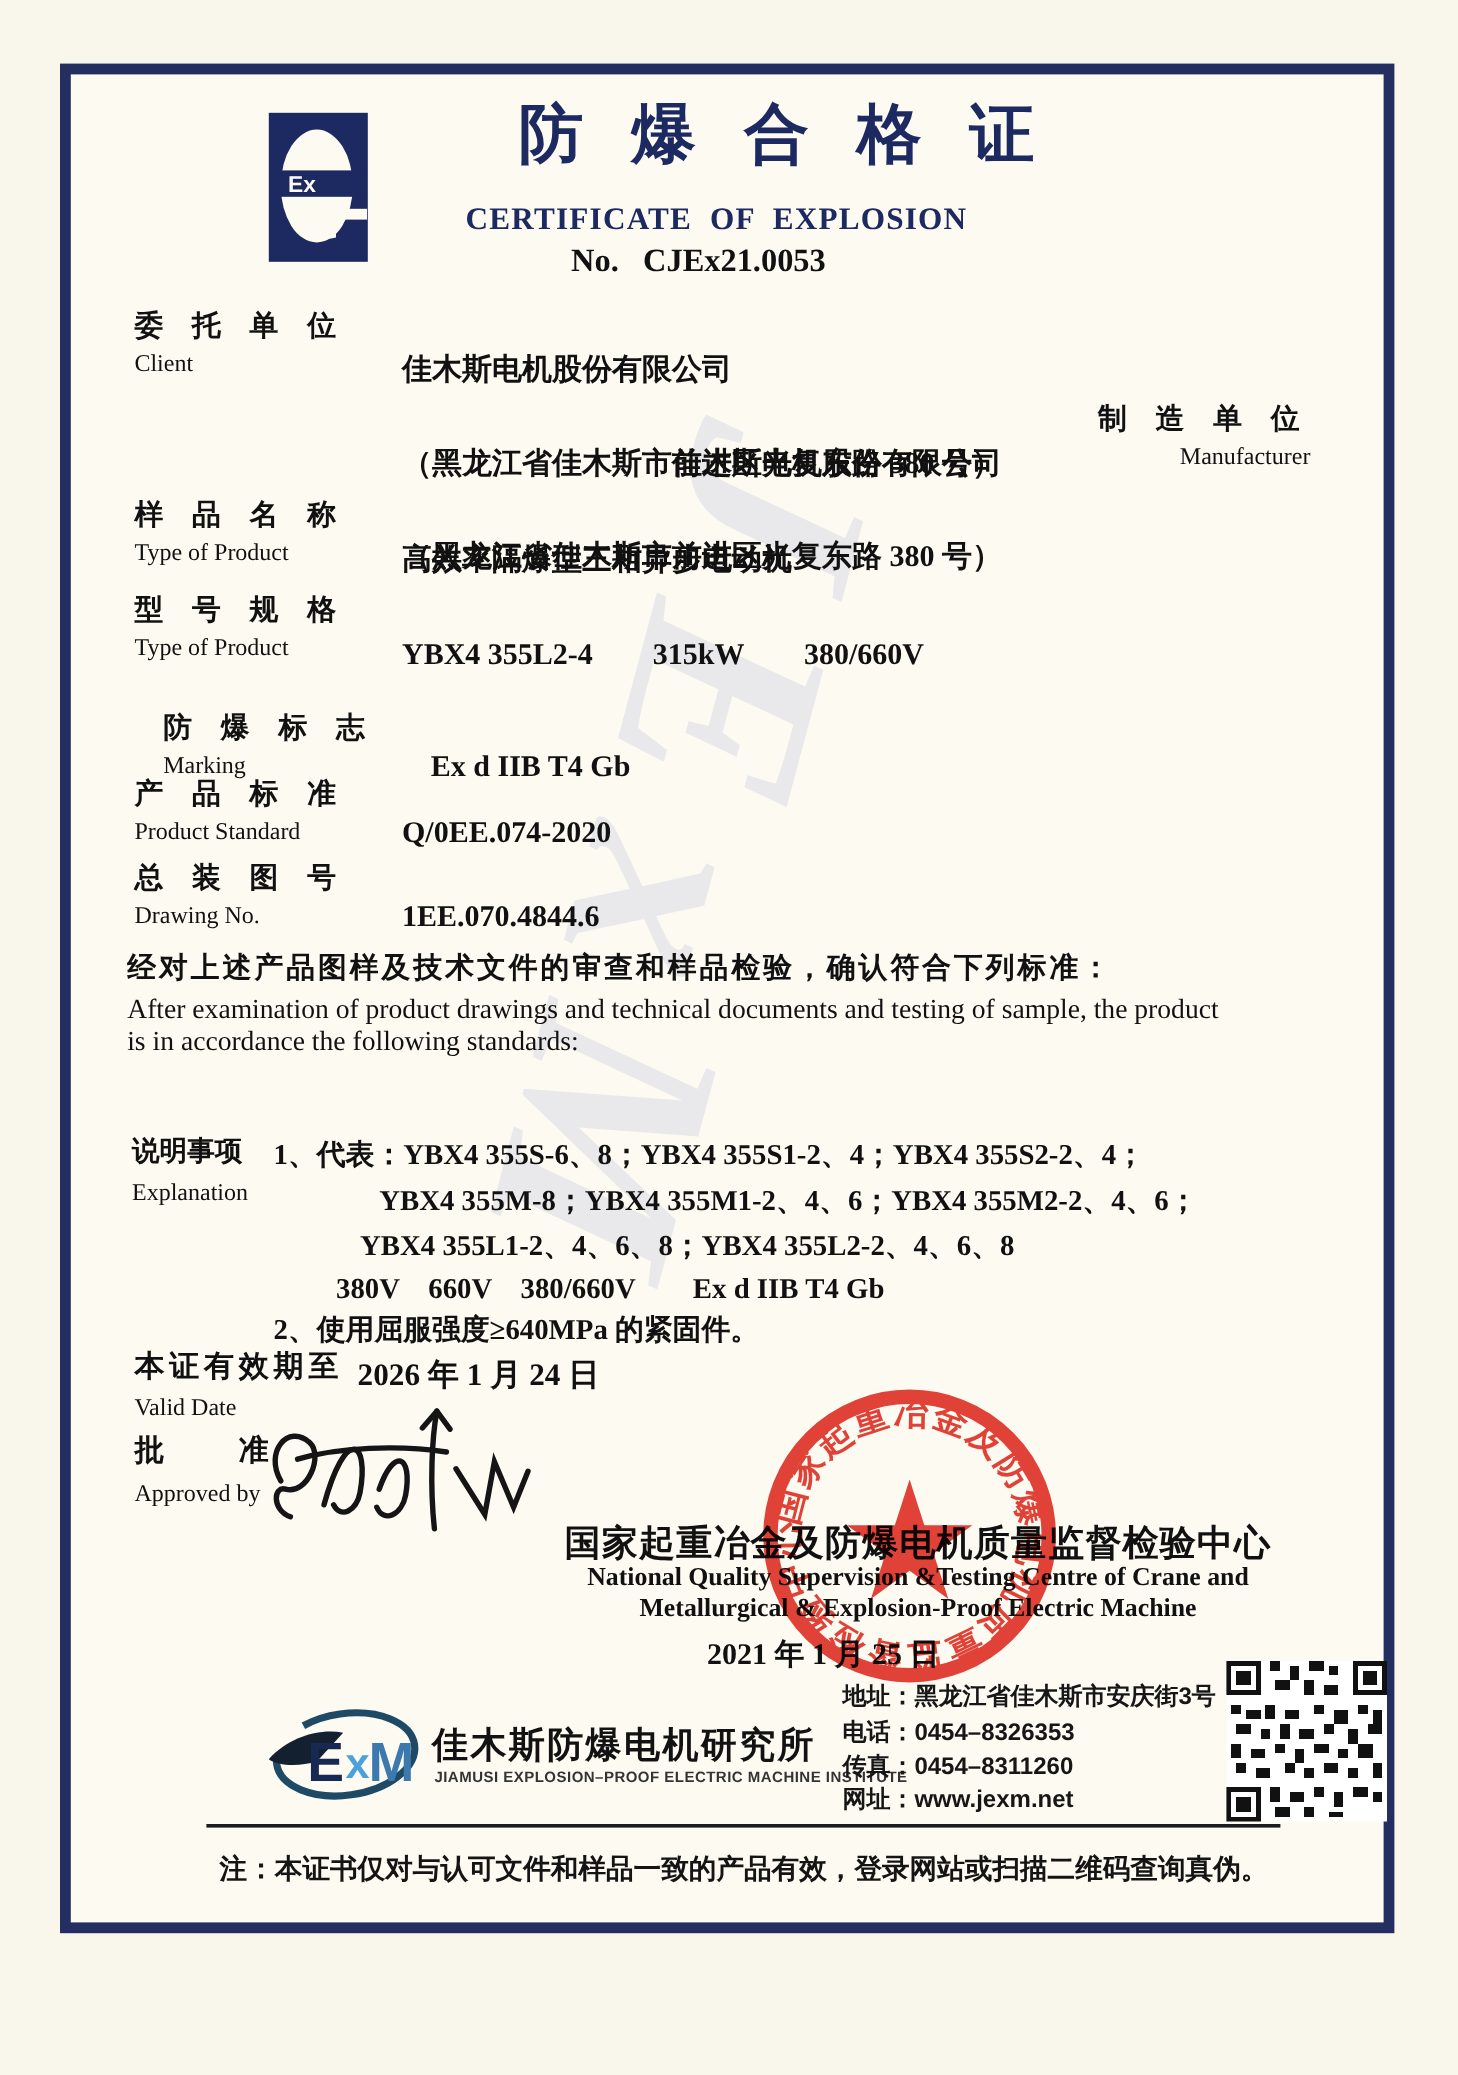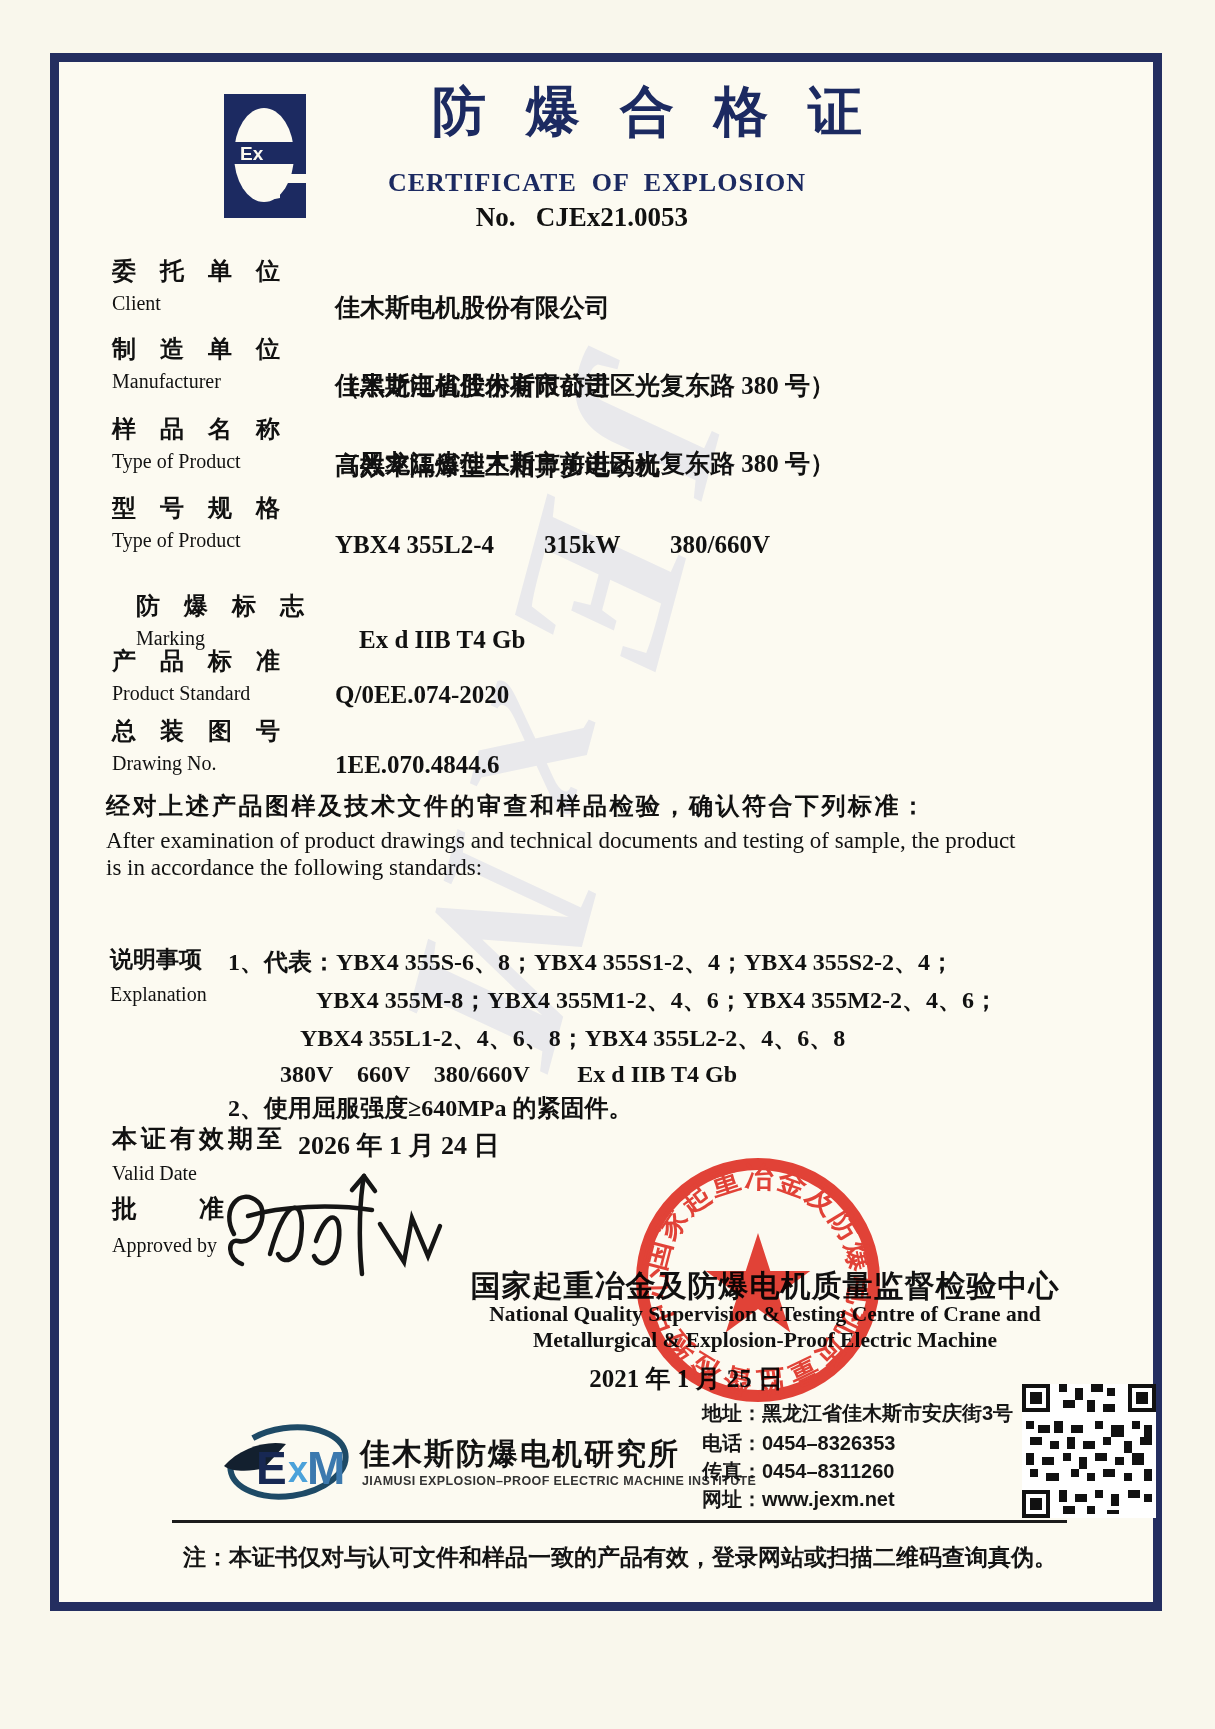--- a/index.html
+++ b/index.html
@@ -79,21 +79,21 @@
     <div class="abs cert-no">No.   CJEx21.0053</div>
 
     <div class="abs field" style="top:255px;">
       <div class="f-zh">委 托 单 位</div>
       <div class="f-en">Client</div>
       <div class="f-val">
         <div class="v-main">佳木斯电机股份有限公司</div>
         <div class="v-note">（黑龙江省佳木斯市前进区光复东路 380 号）</div>
       </div>
     </div>
-    <div class="abs field" style="top:333px;">
+    <div class="abs field" style="top:333px;text-align:right;">
       <div class="f-zh">制 造 单 位</div>
       <div class="f-en">Manufacturer</div>
       <div class="f-val">
         <div class="v-main">佳木斯电机股份有限公司</div>
         <div class="v-note">（黑龙江省佳木斯市前进区光复东路 380 号）</div>
       </div>
     </div>
     <div class="abs field" style="top:413px;">
       <div class="f-zh">样 品 名 称</div>
       <div class="f-en">Type of Product</div>

